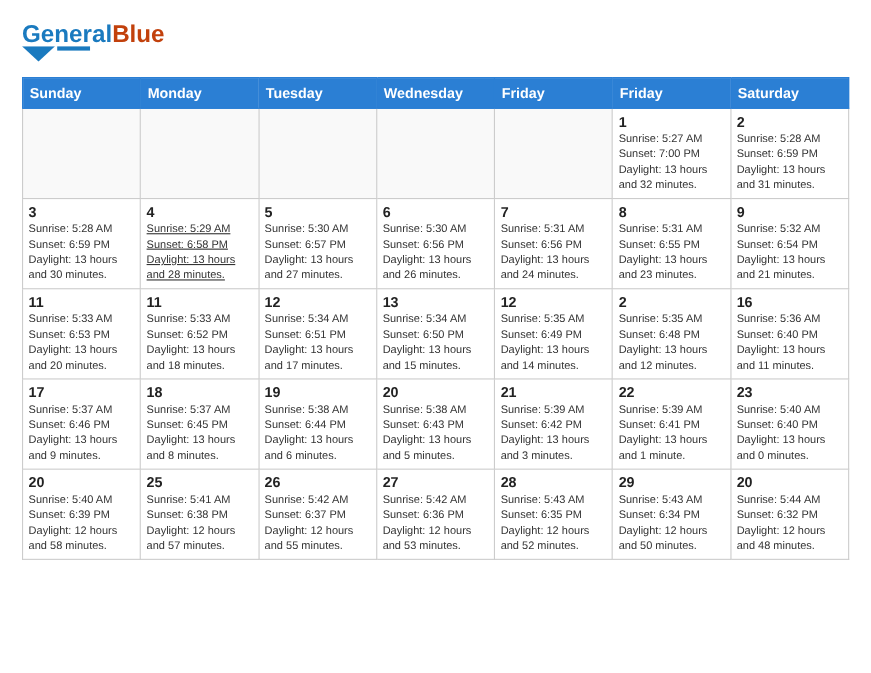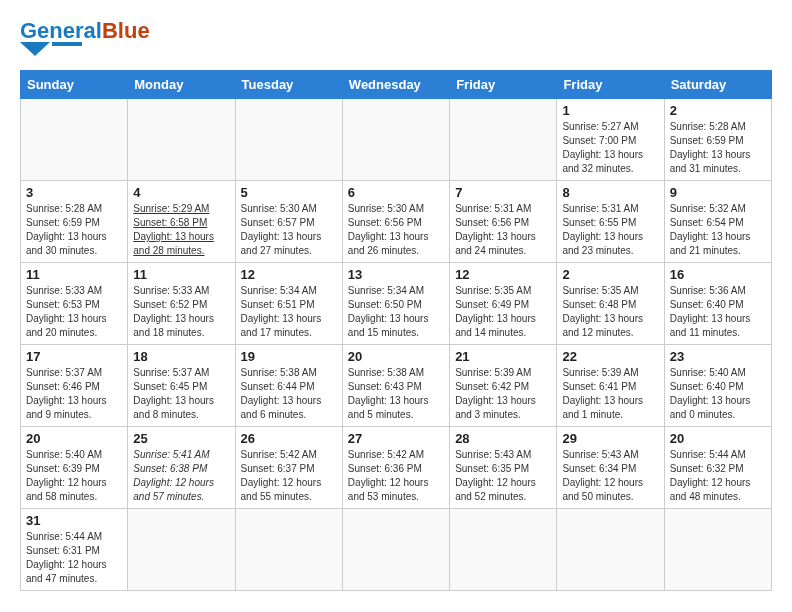--- a/index.html
+++ b/index.html
@@ -269,21 +269,21 @@
       </tr>
       <tr>
         <td>
           <span class="day-number">20</span>
           <div class="day-info" style="white-space: pre-line;">Sunrise: 5:40 AM
 Sunset: 6:39 PM
 Daylight: 12 hours and 58 minutes.</div>
         </td>
         <td>
           <span class="day-number">25</span>
-          <div class="day-info" style="white-space: pre-line; font-style: italic;">Sunrise: 5:41 AM
+          <div class="day-info" style="white-space: pre-line;">Sunrise: 5:41 AM
 Sunset: 6:38 PM
 Daylight: 12 hours and 57 minutes.</div>
         </td>
         <td>
           <span class="day-number">26</span>
           <div class="day-info" style="white-space: pre-line;">Sunrise: 5:42 AM
 Sunset: 6:37 PM
 Daylight: 12 hours and 55 minutes.</div>
         </td>
         <td>
@@ -304,28 +304,14 @@
 Sunset: 6:34 PM
 Daylight: 12 hours and 50 minutes.</div>
         </td>
         <td>
           <span class="day-number">20</span>
           <div class="day-info" style="white-space: pre-line;">Sunrise: 5:44 AM
 Sunset: 6:32 PM
 Daylight: 12 hours and 48 minutes.</div>
         </td>
       </tr>
-      <tr>
-        <td>
-          <span class="day-number">31</span>
-          <div class="day-info" style="white-space: pre-line;">Sunrise: 5:44 AM
-Sunset: 6:31 PM
-Daylight: 12 hours and 47 minutes.</div>
-        </td>
-        <td class="empty"></td>
-        <td class="empty"></td>
-        <td class="empty"></td>
-        <td class="empty"></td>
-        <td class="empty"></td>
-        <td class="empty"></td>
-      </tr>
     </tbody>
 </table>
 
 </body></html>

